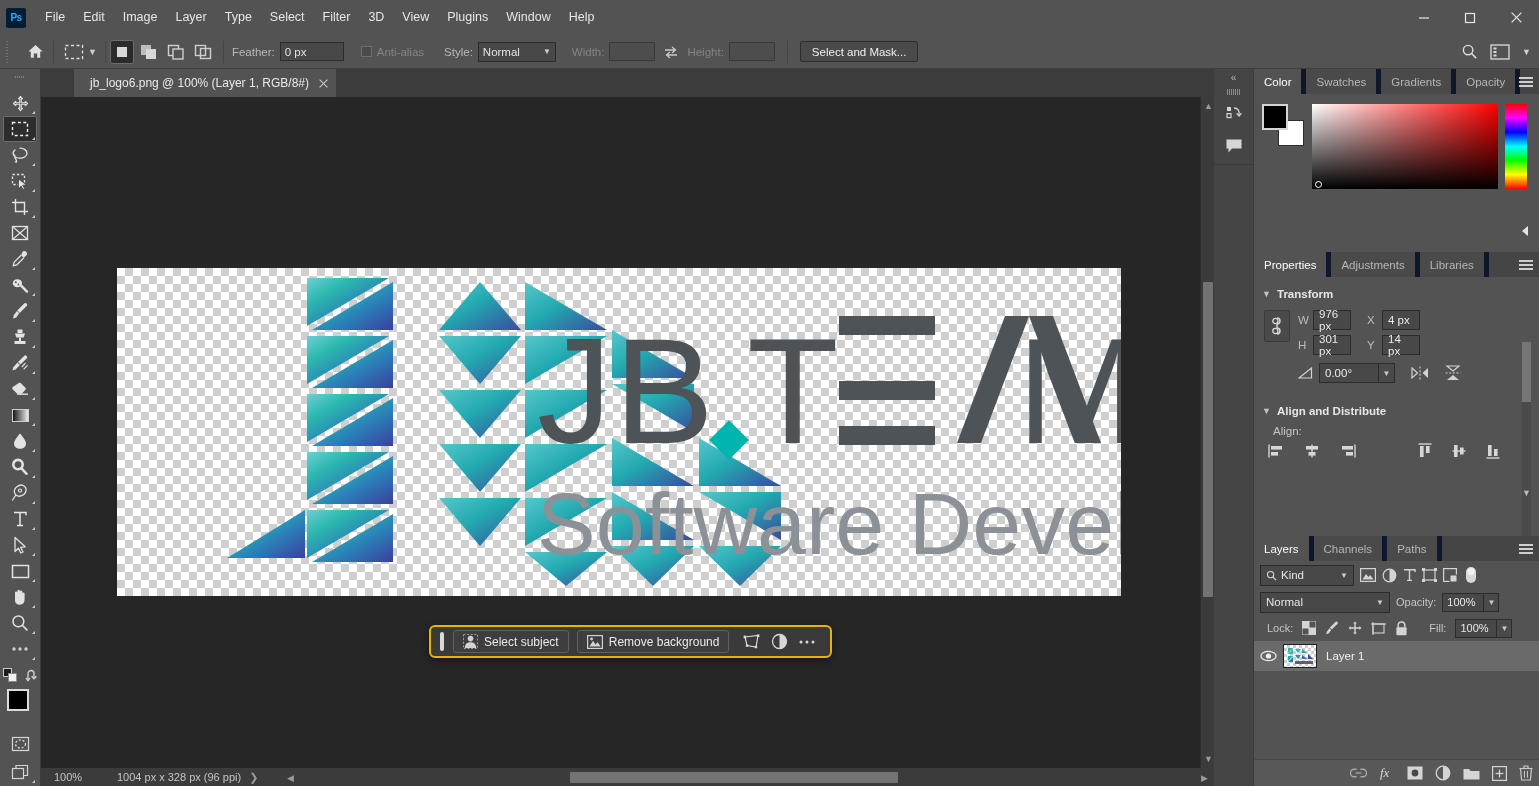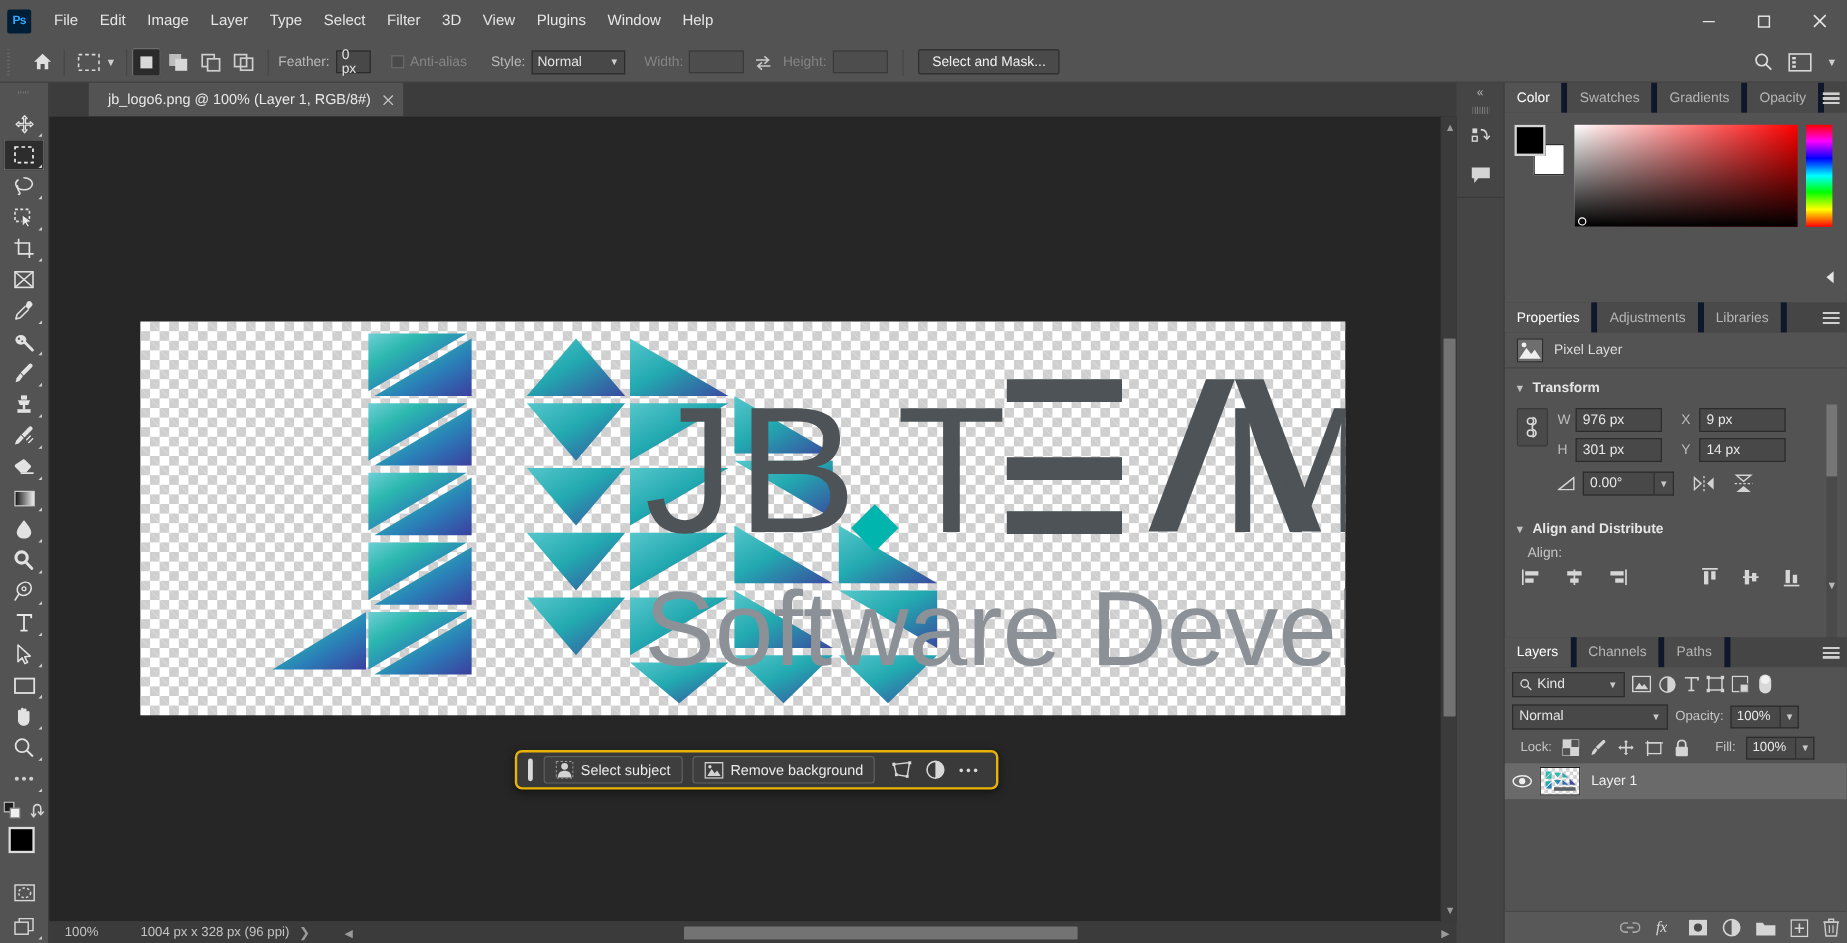--- a/index.html
+++ b/index.html
@@ -122,21 +122,21 @@
   .hue-marker { position:absolute; right:-1px; width:0;height:0;border-top:5px solid transparent;border-bottom:5px solid transparent;border-right:6px solid #e5e5e5;}
 
   
   .prop-head { display:flex; align-items:center; height:30px; padding:0 10px; border-bottom:1px solid #484848;}
   .pixel-thumb { width:22px;height:20px;background:#6e6e6e;border:1px solid #2d2d2d; margin-right:9px; position:relative; overflow:hidden;}
   .section-head { display:flex; align-items:center; height:24px; padding:0 8px; font-size:11.5px; color:#e6e6e6; font-weight:bold;}
   .chev { width:10px; margin-right:5px; color:#c2c2c2; font-size:9px; }
   .link-btn { width:26px; height:32px; background:#4a4a4a; border:1px solid #3a3a3a; border-radius:2px;
               display:flex;align-items:center;justify-content:center; margin-right:8px;}
   .tf-lab { width:15px; color:#bdbdbd; font-size:11.5px; }
-  .tf-input { background:#484848; border:1px solid #2b2b2b; height:20px; width:72px; color:#eaeaea; font-size:11.5px;
+  .tf-input { background:#484848; border:1px solid #2b2b2b; height:20px; width:38px; color:#eaeaea; font-size:11.5px;
               display:flex; align-items:center; padding:0 5px;}
   .align-icons { display:flex; align-items:center; padding:6px 0 10px 14px; gap:20px;}
   .align-gap { width:22px; }
 
   
   .lay-filter { display:flex; align-items:center; height:28px; padding:0 6px; gap:6px; }
   .kind-select { width:94px; height:21px; background:#484848; border:1px solid #2b2b2b; display:flex; align-items:center;
                  padding:0 5px; font-size:11.5px; color:#e4e4e4; justify-content:space-between;}
   .lay-row2 { display:flex; align-items:center; height:26px; padding:0 6px; gap:6px;}
   .blend-select { width:130px; height:21px; background:#484848; border:1px solid #2b2b2b; display:flex; align-items:center;
@@ -237,21 +237,21 @@
     </div>
     <div class="sq-btn" style="margin-left:3px;">
       <svg width="18" height="16" viewBox="0 0 18 16">
           <rect x="1.5" y="1.5" width="10" height="10" fill="none" stroke="#cfcfcf" stroke-width="1.4"></rect>
           <rect x="6.5" y="4.5" width="10" height="10" fill="none" stroke="#cfcfcf" stroke-width="1.4"></rect>
         </svg>
     </div>
 
     <div class="opt-sep"></div>
     <div class="opt-label">Feather:</div>
-    <div class="opt-field" style="width:29px;">0 px</div>
+    <div class="opt-field" style="width:64px;">0 px</div>
 
     <div style="display:flex;align-items:center;margin-left:17px;">
       <div class="chk"></div>
       <div style="color:#858585;font-size:11.5px;">Anti-alias</div>
     </div>
 
     <div class="opt-label" style="margin-left:20px;">Style:</div>
     <div class="opt-select" style="width:78px;">
       <span>Normal</span>
       <span style="font-size:8px;color:#cfcfcf;">▼</span>
@@ -699,50 +699,41 @@
 
     <div class="panel-tabs" style="margin-top:8px;">
       <div class="ptab active">Properties</div>
       <div class="ptab">Adjustments</div>
       <div class="ptab">Libraries</div>
       <div class="pmenu">
           <div class="hamb"></div>
         </div>
     </div>
     <div style="height:250px;position:relative;">
-      <div class="prop-head">
-        <div class="pixel-thumb">
-          <svg width="20" height="18" viewBox="0 0 20 18">
-              <polygon points="1,16 7,7 11,12 14,8.5 19,16" fill="#efefef"></polygon>
-              <circle cx="5" cy="4.4" r="2" fill="#efefef"></circle>
-            </svg>
-        </div>
-        <div style="font-size:11.5px;color:#dcdcdc;">Pixel Layer</div>
-      </div>
 
       <div class="section-head" style="margin-top:5px;">
         <span class="chev">▼</span>
         <span>Transform</span>
       </div>
 
       <div style="display:flex;padding-left:10px;margin-top:4px;">
         <div class="link-btn">
           <svg width="12" height="20" viewBox="0 0 12 20">
               <path d="M6 2 a3 3 0 0 1 0 6 M6 12 a3 3 0 0 1 0 6" fill="none" stroke="#d9d9d9" stroke-width="1.4"></path>
               <path d="M6 8 V12" stroke="#d9d9d9" stroke-width="1.4"></path>
               <circle cx="4.4" cy="5" r="2.6" fill="none" stroke="#d9d9d9" stroke-width="1.3"></circle>
               <circle cx="4.4" cy="15" r="2.6" fill="none" stroke="#d9d9d9" stroke-width="1.3"></circle>
             </svg>
         </div>
         <div>
           <div style="display:flex;align-items:center;margin-bottom:5px;">
             <span class="tf-lab">W</span>
             <span class="tf-input">976 px</span>
             <span class="tf-lab" style="margin-left:16px;">X</span>
-            <span class="tf-input">9 px</span>
+            <span class="tf-input">4 px</span>
           </div>
           <div style="display:flex;align-items:center;">
             <span class="tf-lab">H</span>
             <span class="tf-input">301 px</span>
             <span class="tf-lab" style="margin-left:16px;">Y</span>
             <span class="tf-input">14 px</span>
           </div>
         </div>
       </div>
 

